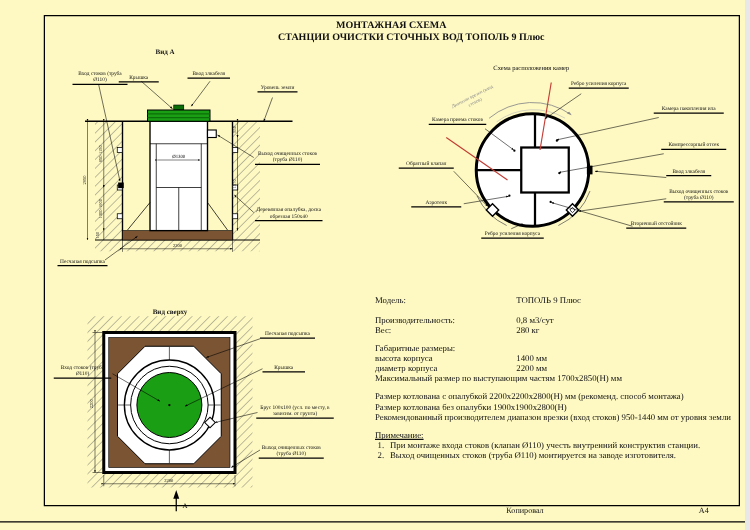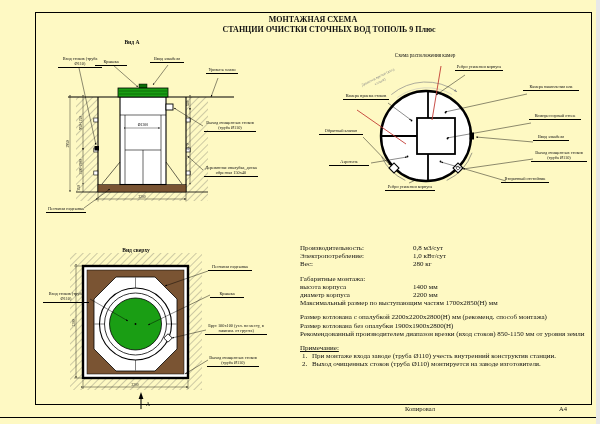--- a/index.html
+++ b/index.html
@@ -247,52 +247,52 @@
     <div class="lbl shelf" style="left:234px;top:63px;width:52px;">Компрессорный отсек</div>
     <div class="lbl shelf" style="left:238px;top:84px;width:36px;">Ввод элкабеля</div>
     <div class="lbl shelf" style="left:236px;top:100px;width:56px;">Выход очищенных стоков (труба Ø110)</div>
     <div class="lbl shelf" style="left:206px;top:126px;width:48px;">Вторичный отстойник</div>
     <div class="lbl shelf" style="left:24px;top:78px;width:44px;">Обратный клапан</div>
     <div class="lbl shelf" style="left:34px;top:109px;width:40px;">Аэротенк</div>
     <div class="lbl shelf" style="left:90px;top:134px;width:50px;">Ребро усиления корпуса</div>
   </div>
 
   <div id="specs">
+    <div class="srow">
+      <span class="sl">Модель:</span>
+      <span>ТОПОЛЬ 9 Плюс</span>
+    </div>
     <div class="gap8"></div>
     <div class="srow">
       <span class="sl">Производительность:</span>
       <span>0,8 м3/сут</span>
     </div>
     <div class="srow">
-      <span class="sl">Электропотребление:</span>
-      <span>1,0 кВт/сут</span>
-    </div>
-    <div class="srow">
       <span class="sl">Вес:</span>
       <span>280 кг</span>
     </div>
     <div class="gap6"></div>
-    <div>Габаритные монтажа:</div>
+    <div>Габаритные размеры:</div>
     <div class="srow">
       <span class="sl">высота корпуса</span>
       <span>1400 мм</span>
     </div>
     <div class="srow">
       <span class="sl">диаметр корпуса</span>
       <span>2200 мм</span>
     </div>
     <div>Максимальный размер по выступающим частям 1700х2850(Н) мм</div>
     <div class="gap6"></div>
     <div>Размер котлована с опалубкой 2200х2200х2800(Н) мм (рекоменд. способ монтажа)</div>
     <div>Размер котлована без опалубки 1900х1900х2800(Н)</div>
-    <div>Рекомендованный производителем диапазон врезки (вход стоков) 850-1150 мм от уровня земли</div>
+    <div>Рекомендованный производителем диапазон врезки (вход стоков) 950-1440 мм от уровня земли</div>
     <div class="notes-h">Примечание:</div>
     <div class="note">
       <span class="nn">1.</span>
-      <span>При монтаже входа заводе (труба Ø110) учесть внутренний конструктив станции.</span>
+      <span>При монтаже входа стоков (клапан Ø110) учесть внутренний конструктив станции.</span>
     </div>
     <div class="note">
       <span class="nn">2.</span>
       <span>Выход очищенных стоков (труба Ø110) монтируется на заводе изготовителя.</span>
     </div>
   </div>
 
   <div class="ftr" style="left:380px;width:80px;">Копировал</div>
   <div class="ftr" style="left:548px;width:30px;">А4</div>
   <div id="footer-line"></div>

